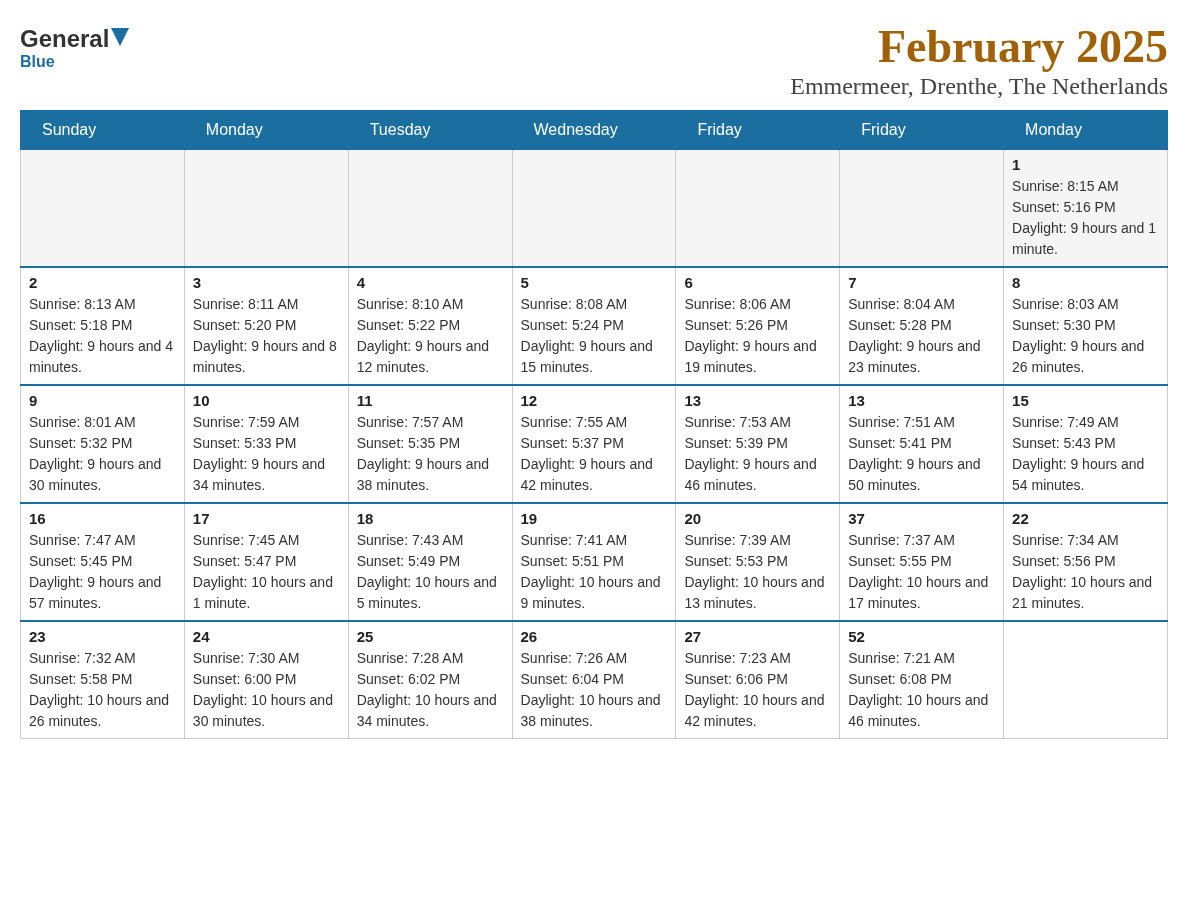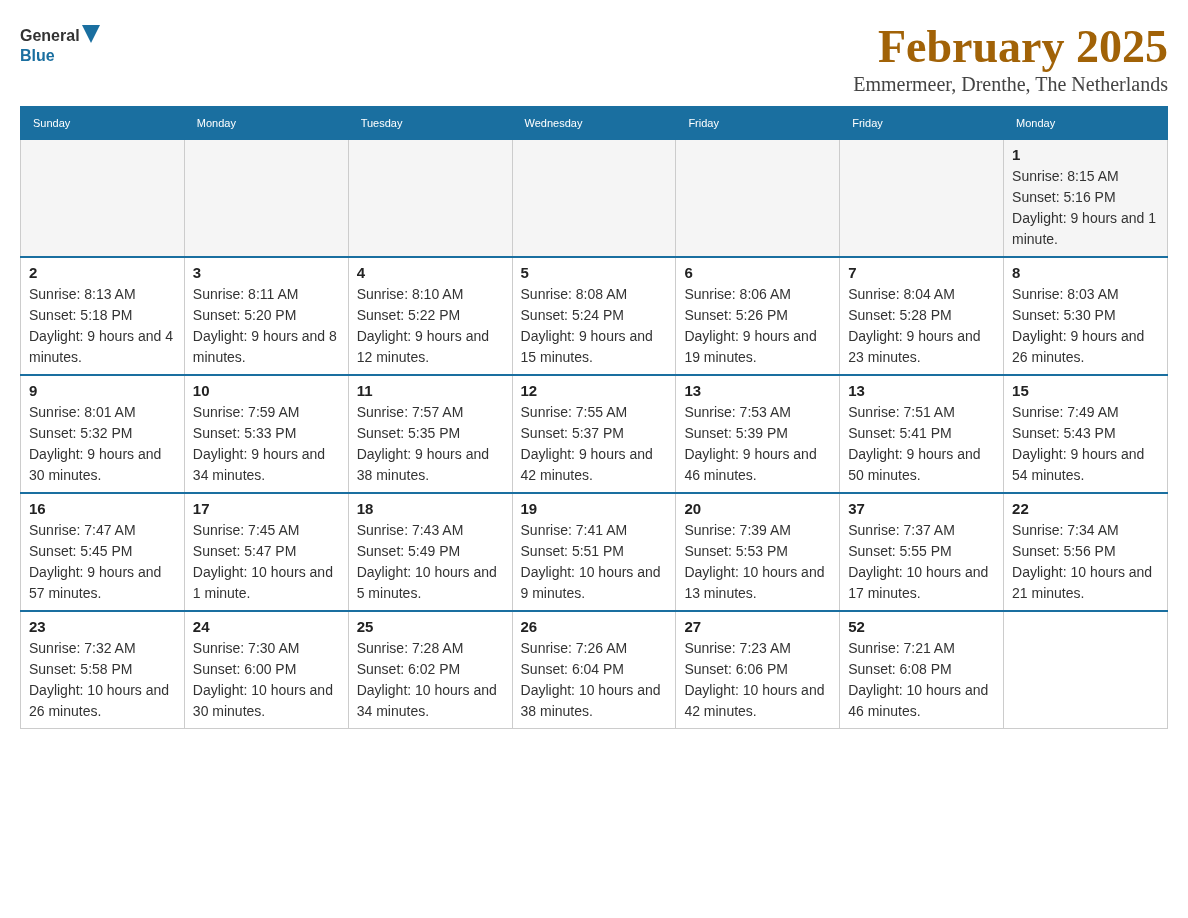--- a/index.html
+++ b/index.html
@@ -30,34 +30,34 @@
     .title-section {
       text-align: right;
     }
     .month-title {
       font-size: 46px;
       font-weight: bold;
       color: #a16207;
       font-family: Georgia, serif;
     }
     .location-title {
-      font-size: 20px;
+      font-size: 24px;
       color: #444;
       font-family: Georgia, serif;
     }
     .calendar {
       width: 100%;
       border-collapse: collapse;
       margin-top: 8px;
     }
     .calendar th {
       background-color: #1a6fa0;
       color: #fff;
-      padding: 10px 12px;
-      font-size: 11px;
+      padding: 10px 21px;
+      font-size: 16px;
       font-weight: normal;
       text-align: left;
       border: 1px solid #1a6fa0;
     }
     .calendar td {
       vertical-align: top;
       padding: 6px 8px;
       border: 1px solid #ccc;
       width: calc(100% / 7);
       min-height: 110px;
@@ -86,21 +86,21 @@
     .week-row td {
       border-top: 2px solid #1a6fa0;
     }
   </style>
 </head>
 <body>
 
 <div class="header">
   <div class="logo">
     <div class="logo-line1">
-      <span style="font-size:16px;font-weight:bold;color:#333;font-family:Arial,sans-serif;">General</span>
+      <span style="font-size:24px;font-weight:bold;color:#333;font-family:Arial,sans-serif;">General</span>
       <span style="display:inline-block;margin-left:2px;vertical-align:middle;">
         <svg width="18" height="18" viewBox="0 0 18 18">
           <polygon points="0,0 18,0 9,18" fill="#1a6fa0"></polygon>
         </svg>
       </span>
     </div>
     <div>
       <span style="font-size:16px;font-weight:bold;color:#1a6fa0;font-family:Arial,sans-serif;">Blue</span>
     </div>
   </div>

